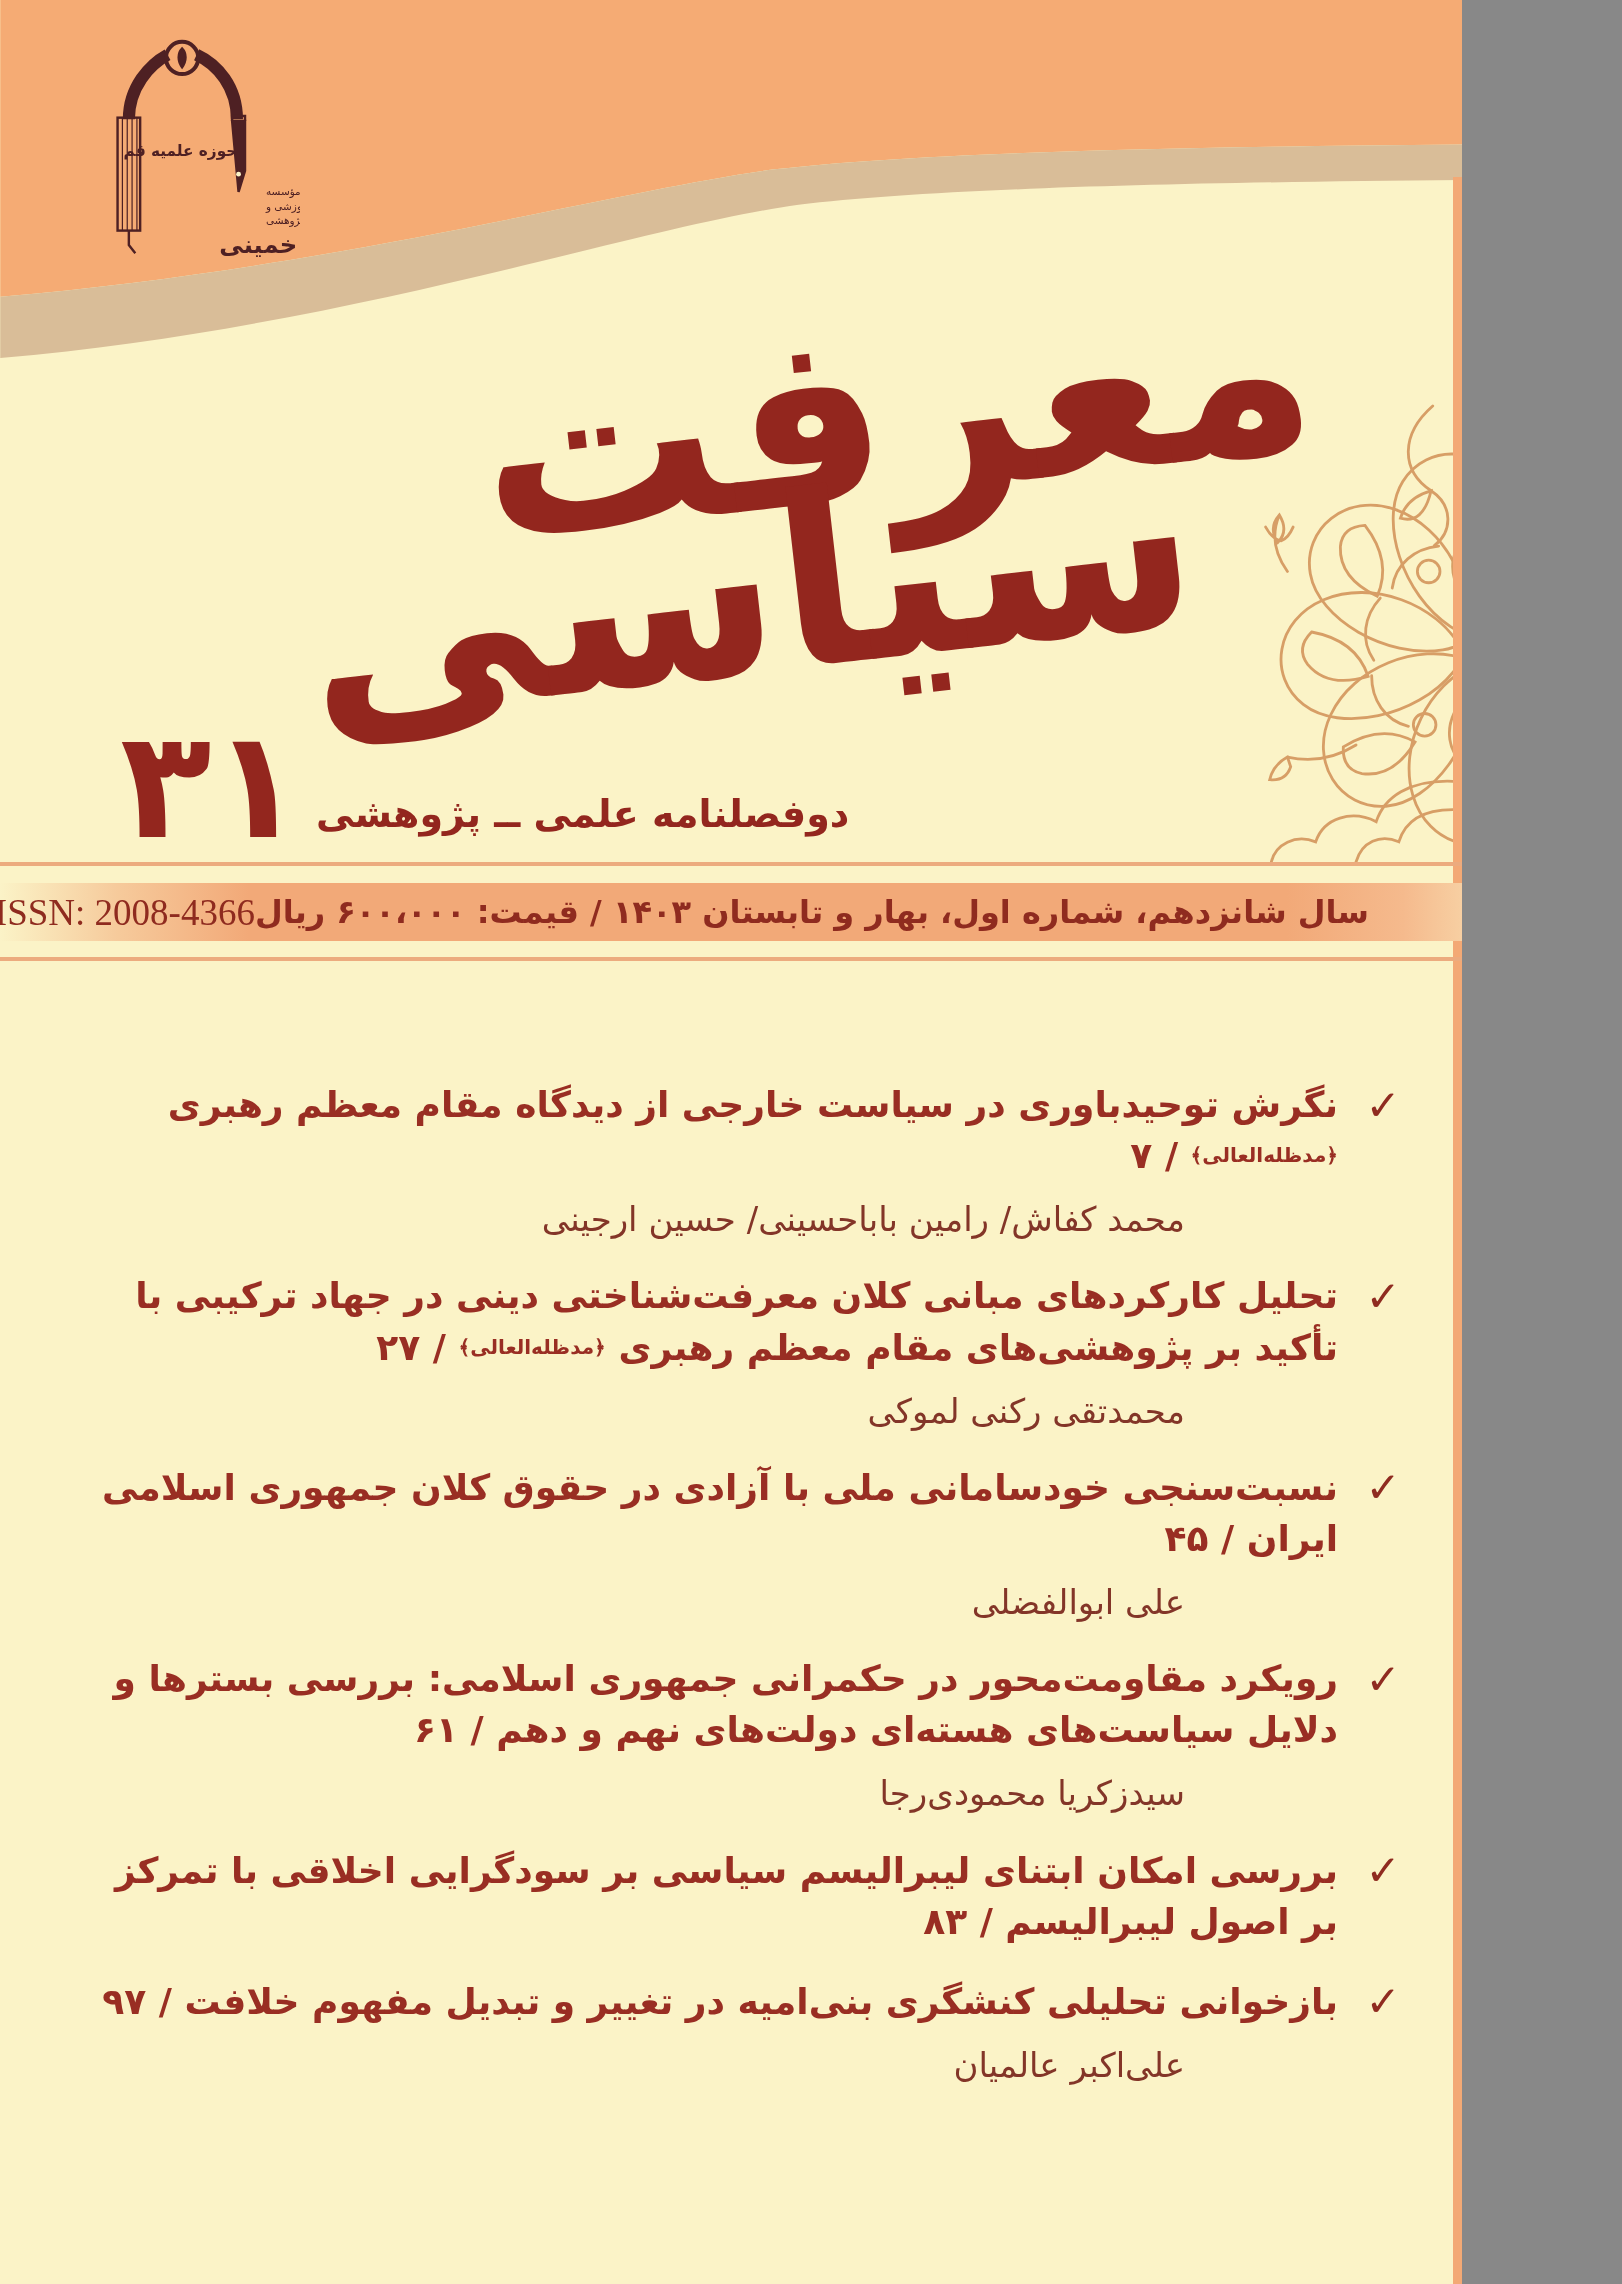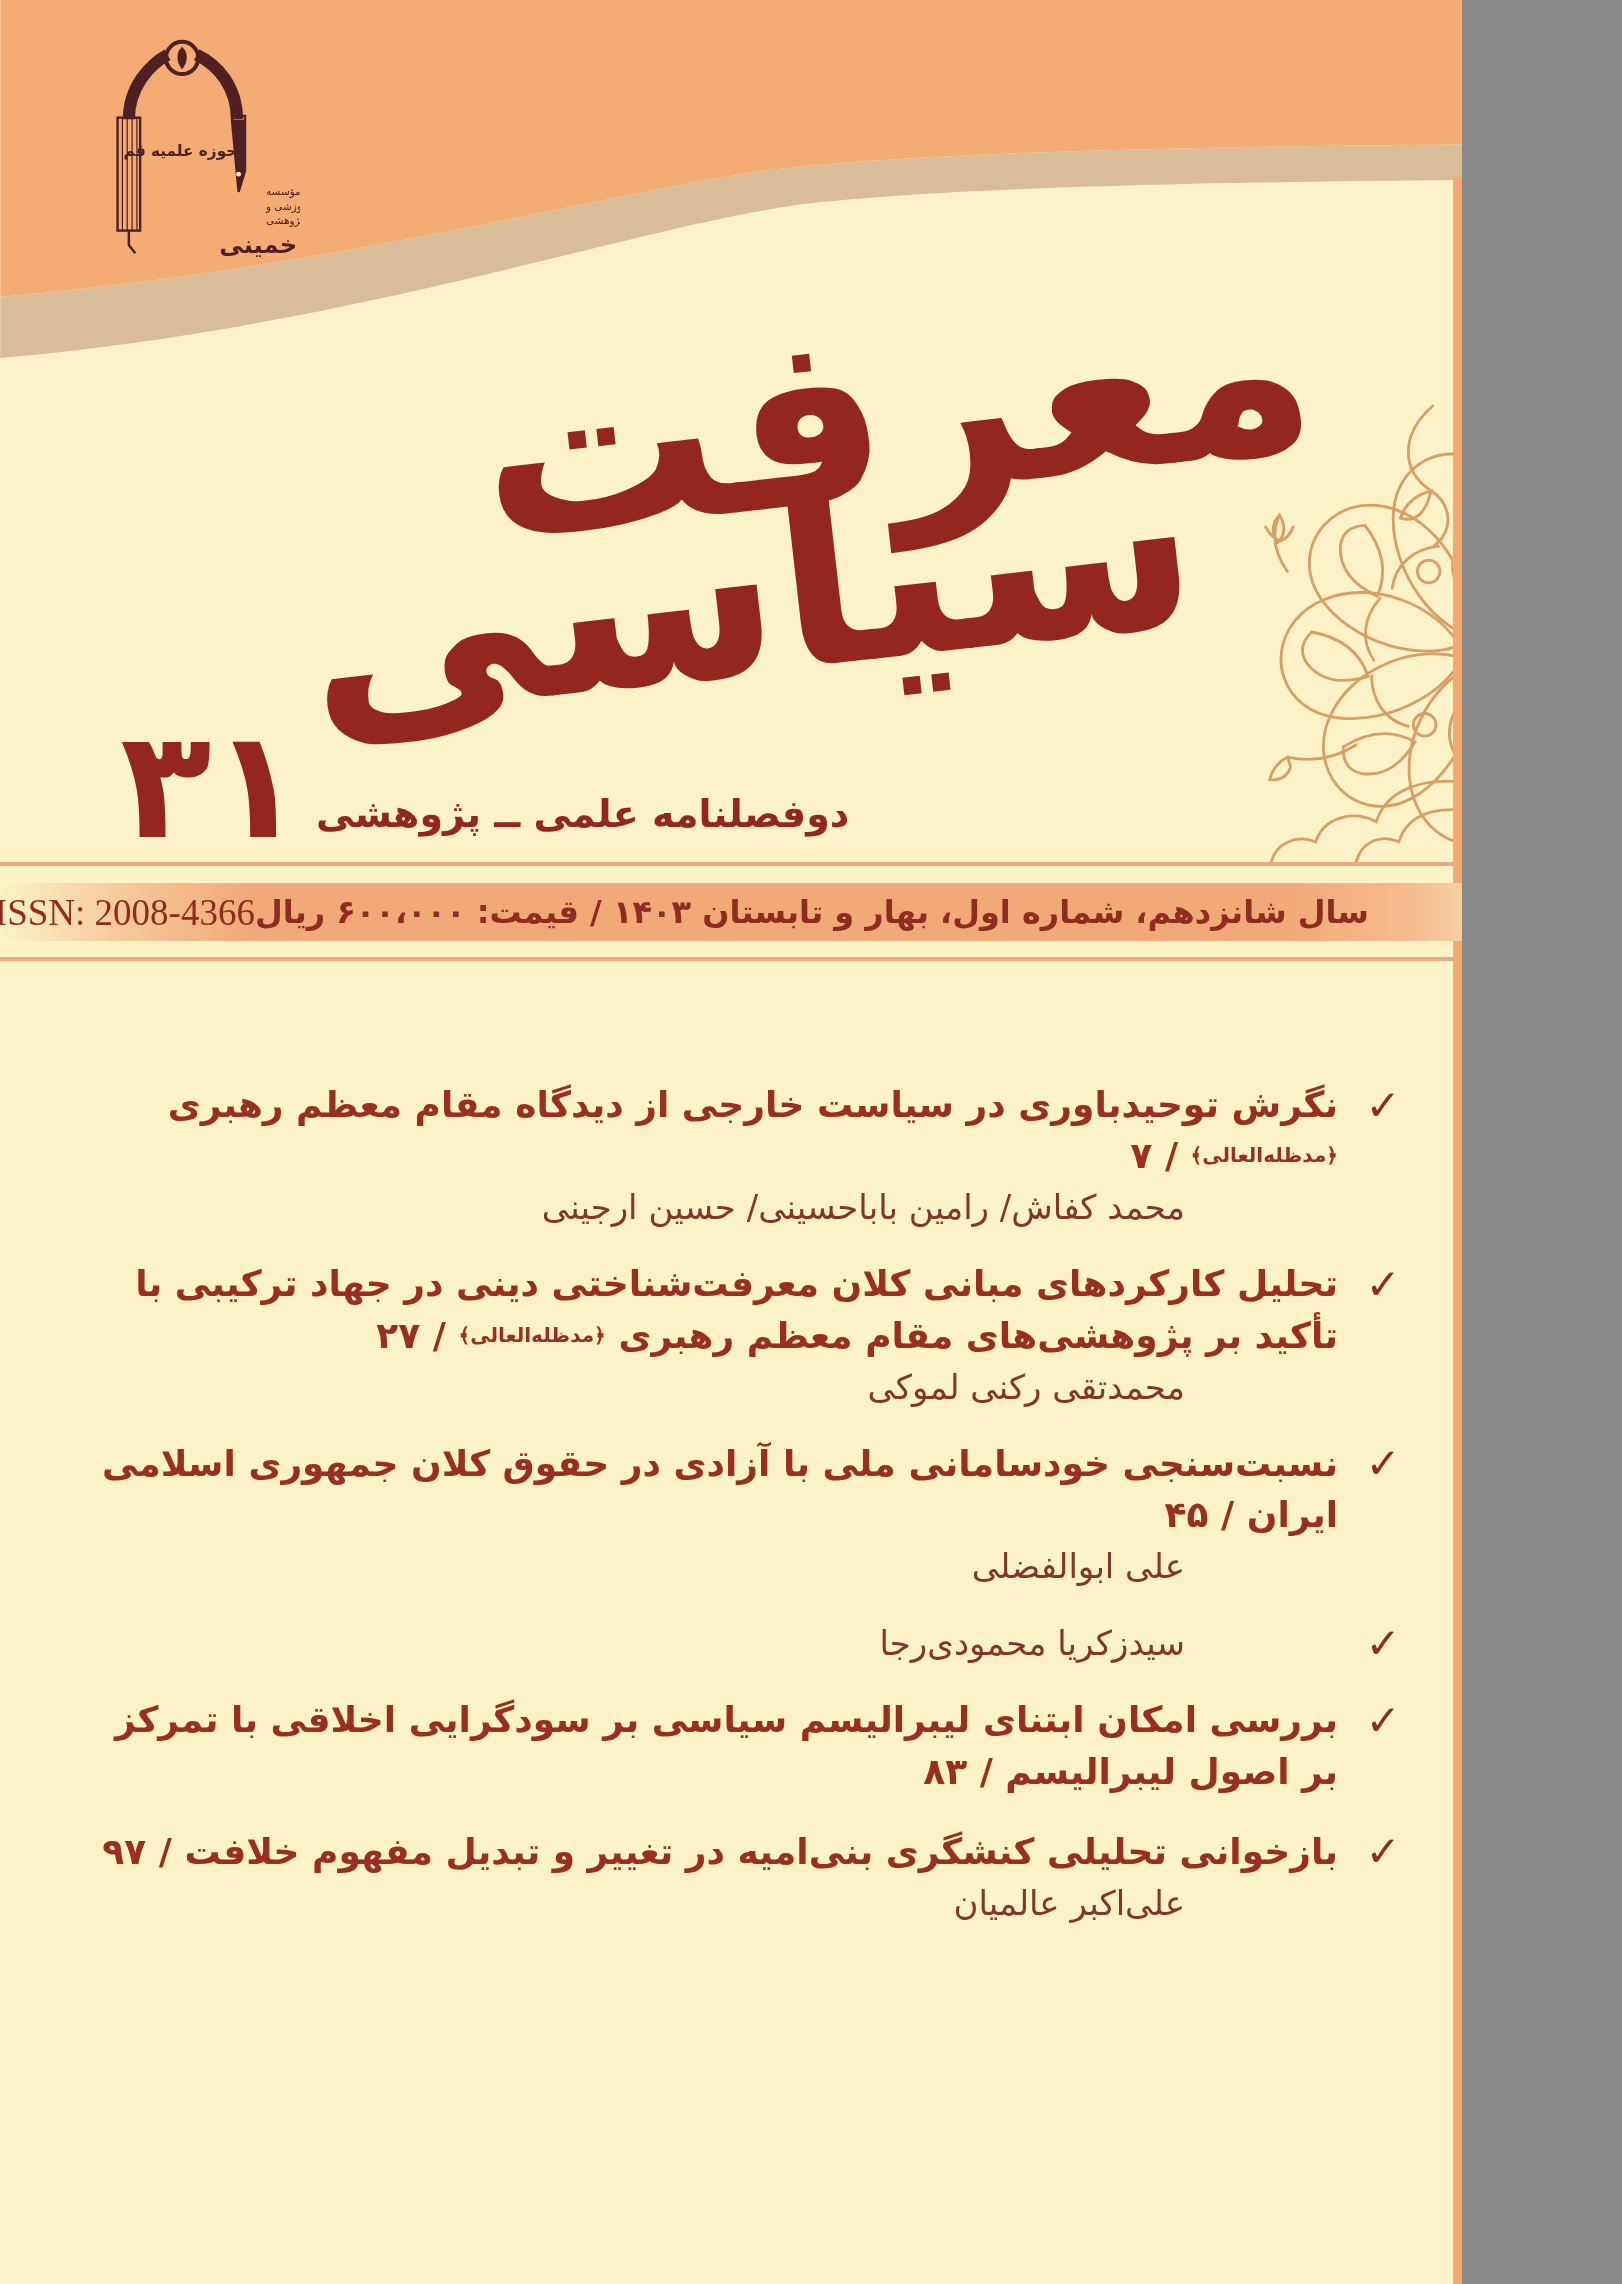--- a/index.html
+++ b/index.html
@@ -86,21 +86,21 @@
     font-size:42px;color:#8F2B20;font-weight:400;
   }
   .toc-title{
     font-size:36px;font-weight:bold;color:#992E23;line-height:1.42;
     text-align:right;
   }
   .honorific{font-size:20px;font-weight:bold;vertical-align:6.5px;}
   .honorific:empty{display:none;}
   .toc-page{font-weight:bold;}
   .toc-authors{
-    margin-top:4px;padding-right:153px;
+    margin-top:16px;padding-right:153px;
     font-size:34px;font-weight:400;color:#833528;line-height:1.3;
     text-align:right;
   }
 </style>
 </head>
 <body>
 
 <div class="page">
 
   <svg class="header-svg" width="1623" height="379" viewBox="0 0 2012 470" aria-hidden="true">
@@ -215,20 +215,23 @@
     <div class="toc-item">
       <span class="check">✓</span>
       <div class="toc-title"><span>نسبت‌سنجی خودسامانی ملی با آزادی در حقوق کلان جمهوری اسلامی ایران</span>
         
         <span class="toc-page">/ ۴۵</span></div>
       <div class="toc-authors">علی ابوالفضلی</div>
     </div>
 
     <div class="toc-item">
       <span class="check">✓</span>
+      <div class="toc-title"><span>رویکرد مقاومت‌محور در حکمرانی جمهوری اسلامی: بررسی بسترها و دلایل سیاست‌های هسته‌ای دولت‌های نهم و دهم</span>
+        
+        <span class="toc-page">/ ۶۱</span></div>
       <div class="toc-authors">سیدزکریا محمودی‌رجا</div>
     </div>
 
     <div class="toc-item">
       <span class="check">✓</span>
       <div class="toc-title"><span>بررسی امکان ابتنای لیبرالیسم سیاسی بر سودگرایی اخلاقی با تمرکز بر اصول لیبرالیسم</span>
         
         <span class="toc-page">/ ۸۳</span></div>
     </div>
 

